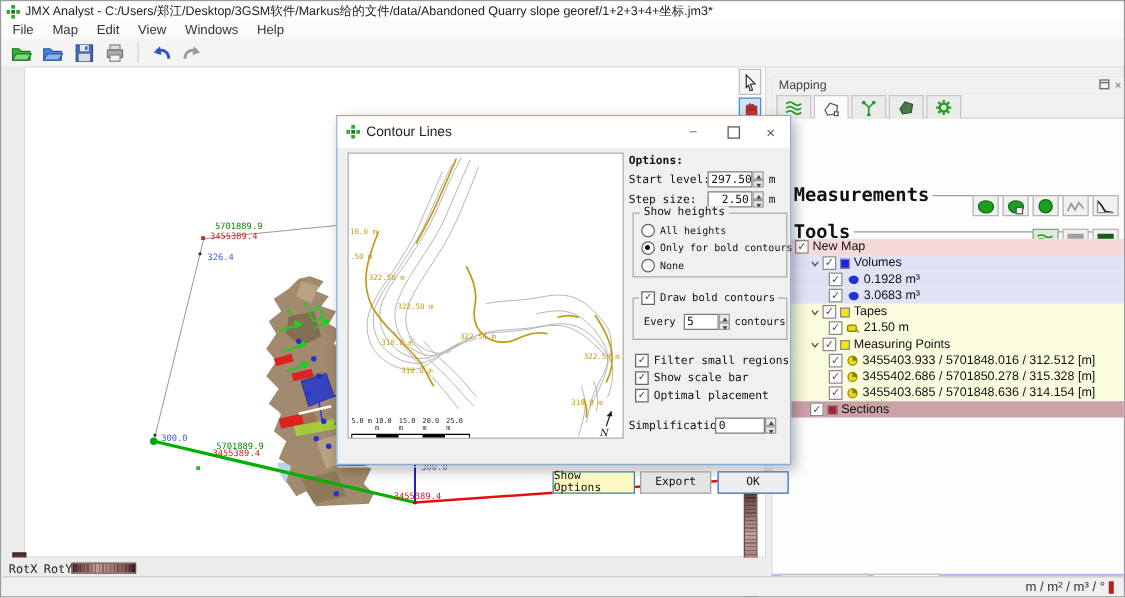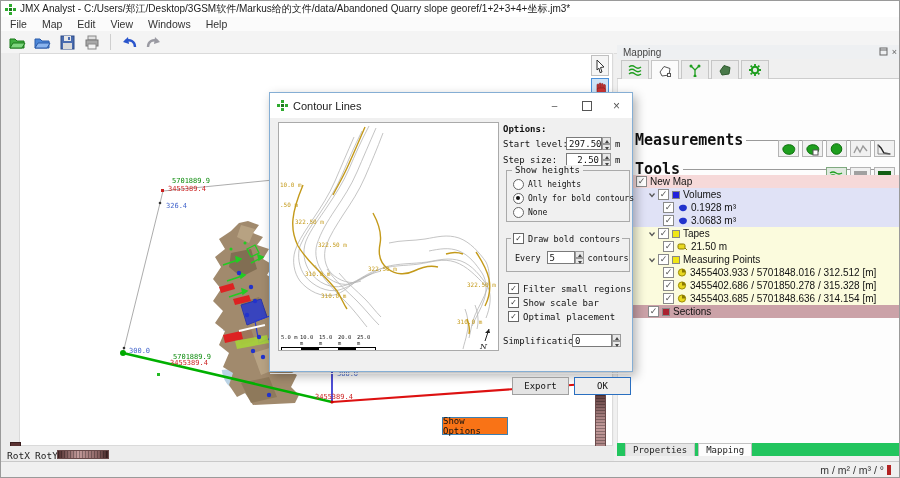--- a/index.html
+++ b/index.html
@@ -27,21 +27,21 @@
            background-image:repeating-linear-gradient(to bottom,rgba(0,0,0,.28) 0 1px,rgba(255,255,255,0) 1px 3px),
                             linear-gradient(to bottom,#4e2c2c,#c49c9c 35%,#8a6262 75%,#402424);}
   .hslider{position:absolute;left:56px;top:4px;width:52px;height:9px;border:1px solid #6a4a4a;box-sizing:border-box;
            background-image:repeating-linear-gradient(to right,rgba(0,0,0,.28) 0 1px,rgba(255,255,255,0) 1px 3px),
                             linear-gradient(to right,#4e2c2c,#c49c9c 40%,#8a6262 80%,#402424);}
   .rotstrip{position:absolute;left:0;top:393px;width:613px;height:18px;background:#ececec;
             font-size:9.5px;color:#222;font-family:"DejaVu Sans Mono",monospace;}
   .nub{position:absolute;left:9px;top:389px;width:9px;height:8px;background:#5a3232;border:1px solid #3a1e1e;}
   .zoomlabel{position:absolute;left:577px;top:398px;font-size:9.5px;color:#222;font-family:"DejaVu Sans Mono",monospace;}
   
-  .panel{position:absolute;left:616px;top:44px;width:284px;height:411px;background:#22c55e;}
+  .panel{position:absolute;left:616px;top:60px;width:284px;height:411px;background:#c4b5fd;}
   .panel-header{position:absolute;top:0;left:0;right:0;height:14px;display:flex;align-items:center;
                 font-size:10px;color:#444;padding-left:6px;background:#eef0f2;border-bottom:1px solid #e0e0e0;}
   .panel-hicons{margin-left:auto;display:flex;gap:4px;padding-right:4px;color:#666;font-size:9px;}
   .ptabs{position:absolute;top:14px;left:0;right:0;height:20px;display:flex;gap:2px;padding-left:4px;
          border-bottom:1px solid #cdcdcd;background:#f0f0f0;box-sizing:border-box;}
   .ptab{width:28px;height:19px;margin-top:1px;border:1px solid #c6c6c6;border-bottom:none;background:#ebebeb;
         display:flex;align-items:center;justify-content:center;box-sizing:border-box;}
   .ptab.active{background:#fbfbfb;height:20px;}
   .panel-content{position:absolute;top:34px;left:0;right:0;height:364px;background:#fdfdfd;border-left:1px solid #e0e0e0;}
   .group-row{position:absolute;left:6px;right:6px;display:flex;align-items:center;
@@ -89,21 +89,21 @@
   .gbox-legend{position:absolute;top:-6px;left:5px;background:#f0f0f0;padding:0 3px;white-space:nowrap;}
   .rd{width:9px;height:9px;border:1px solid #666;border-radius:50%;background:#fff;margin-right:4px;flex:none;position:relative;}
   .rd.on::after{content:"";position:absolute;left:2px;top:2px;width:4px;height:4px;background:#111;border-radius:50%;}
   .optrow{position:absolute;display:flex;align-items:center;white-space:nowrap;}
   .cb2{width:9px;height:9px;border:1px solid #666;background:#fff;margin-right:4px;flex:none;
        font-size:9px;line-height:8px;text-align:center;color:#333;}
   .cb2::after{content:"✓";}
   .dsep{position:absolute;left:0;right:0;top:255px;border-top:1px solid #d8d8d8;}
   .dbtn{position:absolute;top:259px;height:18px;background:#e4e4e4;border:1px solid #a0a0a0;box-sizing:border-box;
         font-family:"DejaVu Sans Mono",monospace;font-size:9px;display:flex;align-items:center;justify-content:center;}
-  .dbtn.focus{background:#f97316;border:1px solid #3c7fb1;margin-top:40px;}
+  .dbtn.focus{background:#fef9c3;border:1px solid #3c7fb1;}
   .dbtn.default{background:#eeeeee;border:1px solid #2a6fc0;}
   .scalebar{position:absolute;left:2px;top:211px;width:96px;}
   .scalelabels{display:flex;font-size:5.5px;font-family:"DejaVu Sans Mono",monospace;color:#222;letter-spacing:0;}
   .scalelabels span{flex:none;width:19px;overflow:visible;}
   .scaleblocks{display:flex;margin-top:1px;border:1px solid #000;width:93px;height:5px;box-sizing:content-box;}
   .scaleblocks i{flex:none;width:18.6px;height:5px;}
   .sb-w{background:#fff;} .sb-b{background:#000;}
 </style>
 </head>
 <body>

